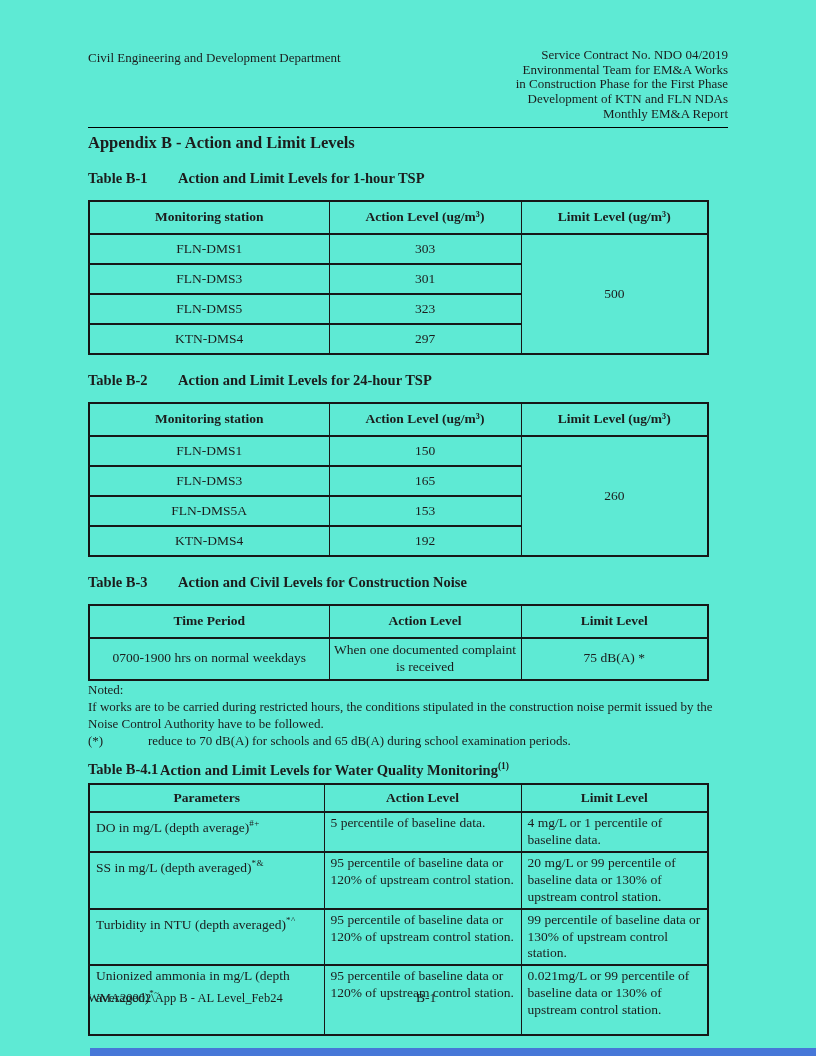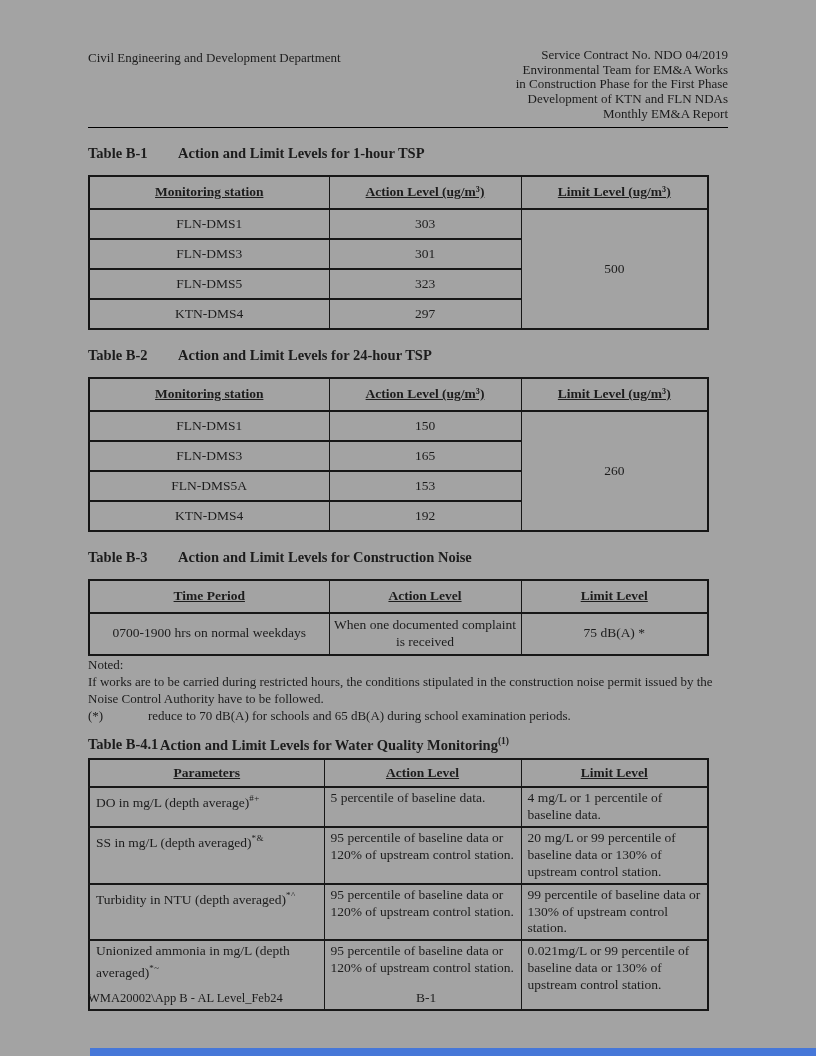--- a/index.html
+++ b/index.html
@@ -1,17 +1,17 @@
 <!DOCTYPE html>
 <html><head>
 <meta charset="utf-8">
 <style>
   html,body { margin:0; padding:0; background:#ffffff; }
   .page {
-    position:relative; width:816px; height:1056px; background:#a3a3a3;
+    position:relative; width:816px; height:1056px; background:#5eead4;
     font-family:"Liberation Serif","DejaVu Serif",serif; color:#1c1c1c; overflow:hidden;
   }
   .content { position:absolute; left:88px; top:48px; width:640px; }
 
   .doc-header { display:flex; justify-content:space-between; align-items:flex-start; }
   .hdr-left { font-size:13px; padding-top:2px; }
   .hdr-right { text-align:right; font-size:13px; line-height:14.7px; }
 
   .rule { border-top:1.5px solid #000; margin-top:5px; }
 
@@ -19,21 +19,21 @@
 
   .tbl-caption { font-weight:bold; font-size:14.5px; margin-top:17px; }
   .tbl-caption .cap-label { display:inline-block; min-width:90px; }
   .tbl-caption.narrow .cap-label { min-width:72px; }
   .cap-sup { font-size:9.5px; vertical-align:super; }
 
   table { border-collapse:collapse; table-layout:fixed; width:619px; margin-top:13px;
           border:2.5px solid #141414; }
   th, td { border:2px solid #171717; border-left-width:1px; border-right-width:1px;
            font-size:13.5px; padding:2px 4px; }
-  th { font-weight:bold; text-align:center; height:27px;text-decoration:underline; }
+  th { font-weight:bold; text-align:center; height:27px; }
 
   .tsp td { text-align:center; height:24px; }
   .noise td { text-align:center; height:36px; line-height:16.5px; }
 
   .wq { margin-top:5px; }
   .wq th { height:22px; }
   .wq td { text-align:left; vertical-align:top; line-height:16.8px; padding:2px 6px; }
   .wq .r1 td { height:34px; }
   .wq .r2 td, .wq .r3 td { height:50px; }
   .wq .r4 td { height:64px; }
@@ -60,20 +60,21 @@
         <div>Service Contract No. NDO 04/2019</div>
         <div>Environmental Team for EM&amp;A Works</div>
         <div>in Construction Phase for the First Phase</div>
         <div>Development of KTN and FLN NDAs</div>
         <div>Monthly EM&amp;A Report</div>
       </div>
     </div>
 
     <div class="rule"></div>
 
+    <h1 class="page-title">Appendix B - Action and Limit Levels</h1>
 
     <div class="tbl-caption">
       <span class="cap-label">Table B-1</span><span>Action and Limit Levels for 1-hour TSP</span>
     </div>
     <table class="tsp">
       <colgroup>
           <col style="width:240px">
           <col style="width:192px">
           <col style="width:187px">
         </colgroup>
@@ -132,21 +133,21 @@
           <td>153</td>
         </tr>
         <tr>
           <td>KTN-DMS4</td>
           <td>192</td>
         </tr>
       </tbody>
     </table>
 
     <div class="tbl-caption">
-      <span class="cap-label">Table B-3</span><span>Action and Limit Levels for Construction Noise</span>
+      <span class="cap-label">Table B-3</span><span>Action and Civil Levels for Construction Noise</span>
     </div>
     <table class="noise">
       <colgroup>
           <col style="width:240px">
           <col style="width:192px">
           <col style="width:187px">
         </colgroup>
       <tbody>
         <tr>
           <th>Time Period</th>

